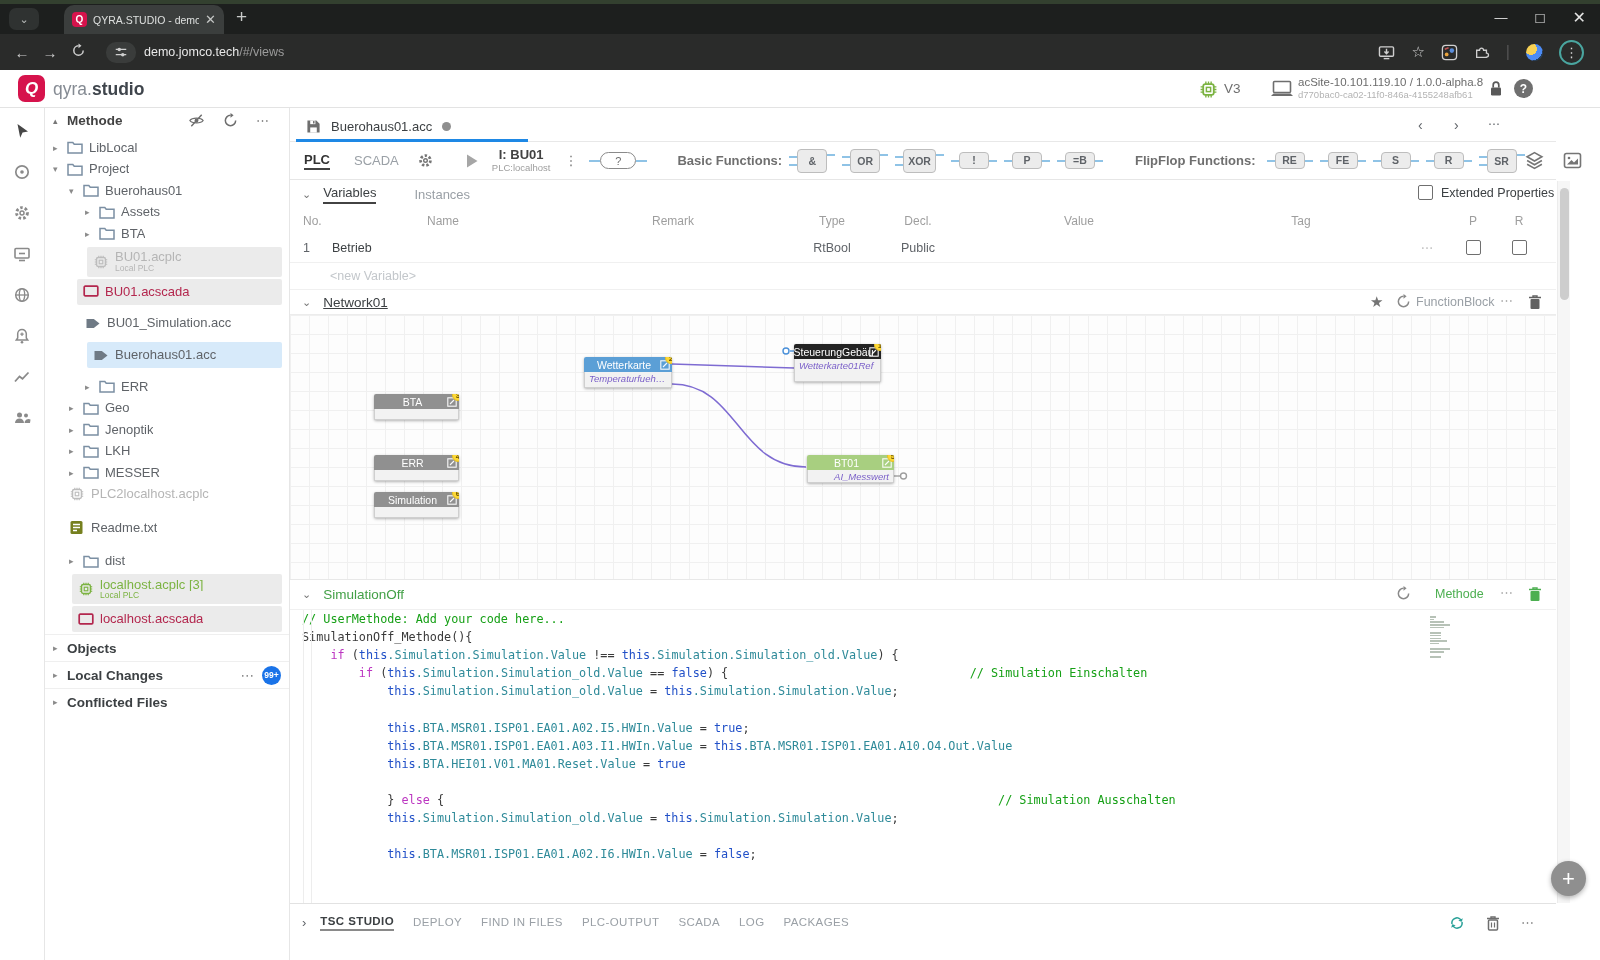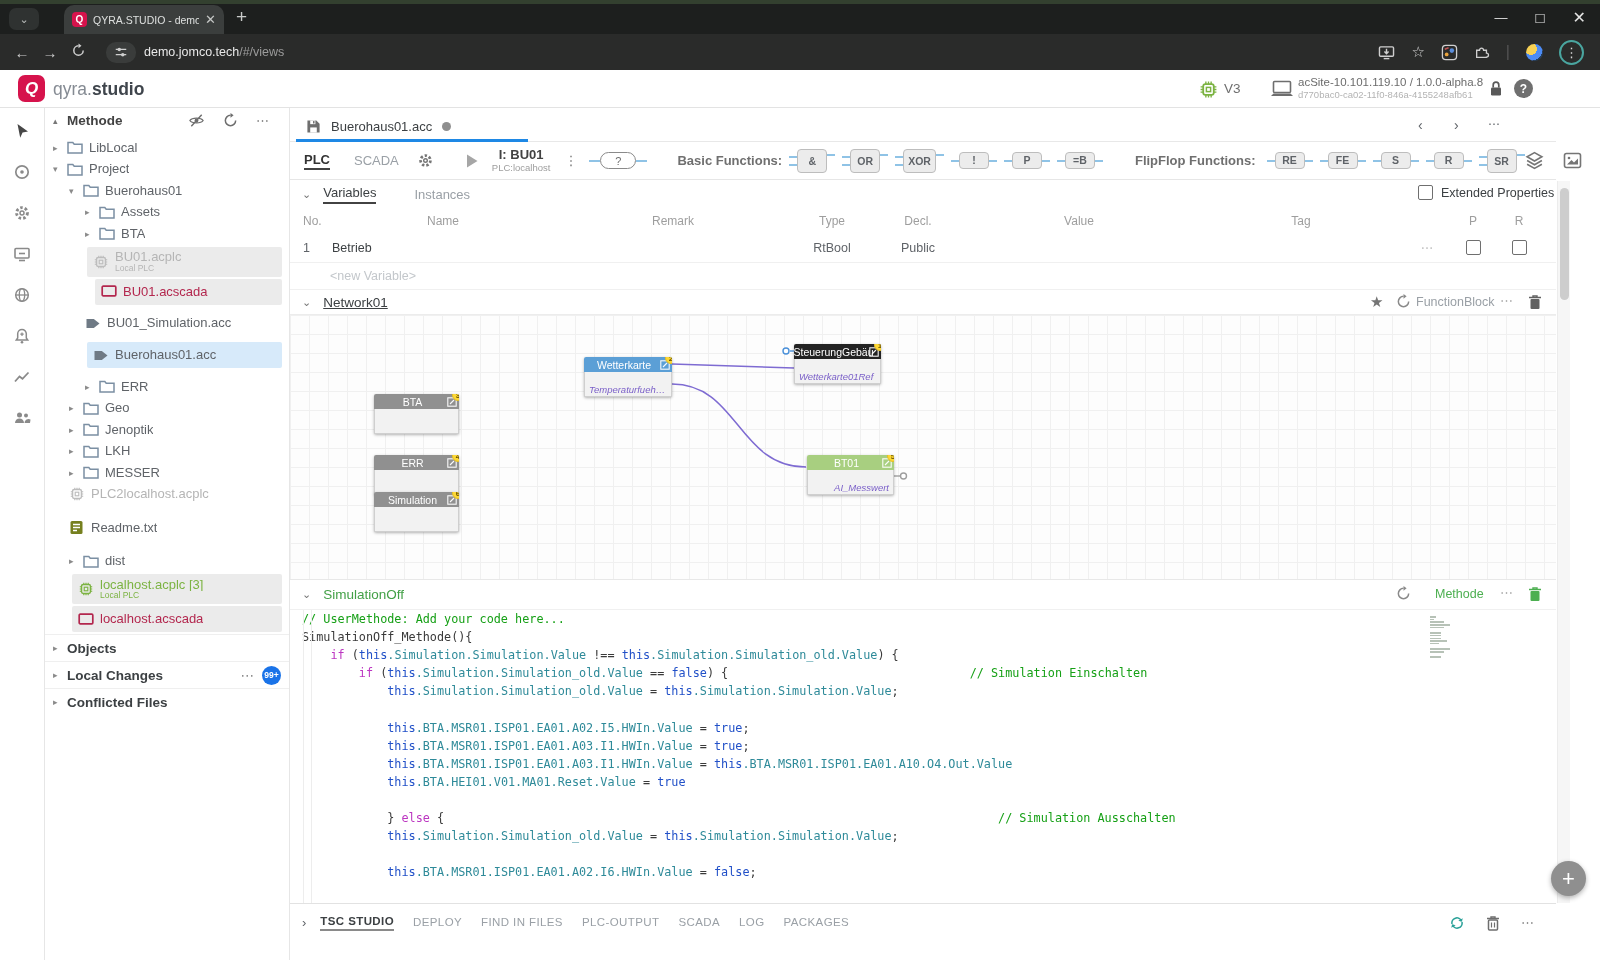--- a/index.html
+++ b/index.html
@@ -156,21 +156,21 @@
   #canvas { position:absolute; left:0; top:204px; width:100%; height:266px; background:#fdfdfd;
     background-image:linear-gradient(#f0f0f0 1px, transparent 1px),
                      linear-gradient(90deg,#f0f0f0 1px, transparent 1px);
     background-size:19px 19px; border-top:1px solid #ececec; border-bottom:1px solid #e8e8e8; overflow:hidden; }
   #wires { position:absolute; left:0; top:0; width:100%; height:100%; pointer-events:none; }
   .nblock { position:absolute; box-shadow:0 1px 3px rgba(0,0,0,.3); border-radius:2px; }
   .nb-head { height:15px; color:#fff; font-size:10.5px; display:flex; align-items:center; justify-content:center;
     position:relative; padding:0 12px 0 4px; border-radius:2px 2px 0 0; white-space:nowrap; overflow:hidden; }
   .nb-head .edit { position:absolute; right:2px; top:2.5px; }
   .nb-body { background:#f2f2f2; border:1px solid #cfcfcf; border-top:none; font-size:9.5px; font-style:italic;
-    color:#7a5fc8; padding:12px 4px; white-space:nowrap; overflow:hidden; text-overflow:ellipsis; }
+    color:#7a5fc8; padding:1px 4px; white-space:nowrap; overflow:hidden; text-overflow:ellipsis; }
   .nb-badge { position:absolute; right:-5px; top:-5px; width:12px; height:12px; border-radius:50%;
     background:#fdd835; border:1px solid #e3bd27; color:#6d5400; font-size:8px; font-weight:bold;
     display:flex; align-items:center; justify-content:center; font-style:normal; }
   .hd-blue { background:#5b9fd6; } .hd-black { background:#232323; } .hd-gray { background:#909090; }
   .hd-green { background:#a8cf80; }
 
   
   #meth-head { position:absolute; left:0; top:470px; width:100%; height:29px; display:flex; align-items:center; }
   #meth-title { font-size:13.5px; color:#43a047; }
   #meth-refresh { position:absolute; left:1106px; top:6px; }
@@ -434,21 +434,21 @@
             <rect x="4" y="4" width="10" height="10" rx="2" fill="none" stroke="#bdbdbd" stroke-width="1.6"></rect>
             <rect x="7" y="7" width="4" height="4" fill="none" stroke="#bdbdbd" stroke-width="1.3"></rect>
             <path d="M6.5 4 V2 M9 4 V2 M11.5 4 V2 M6.5 16 V14 M9 16 V14 M11.5 16 V14 M4 6.5 H2 M4 9 H2 M4 11.5 H2 M16 6.5 H14 M16 9 H14 M16 11.5 H14" stroke="#bdbdbd" stroke-width="1.2"></path>
           </svg>
         </span>
         <span class="stack">
           <div class="lab">BU01.acplc</div>
           <div class="sub">Local PLC</div>
         </span>
       </div>
-      <div class="tree-row bg crimson" style="margin-left: 50px;">
+      <div class="tree-row bg crimson" style="margin-left: 32px;">
         <span class="ic">
           <svg width="16" height="13" viewBox="0 0 16 13">
             <rect x="1.2" y="1.2" width="13.6" height="9.6" rx="1" fill="none" stroke="#b3274e" stroke-width="1.7"></rect>
           </svg>
         </span>
         <span class="stack">
           <div class="lab">BU01.acscada</div>
         </span>
       </div>
       <div class="tree-row gap8" style="padding-left: 40px;">
@@ -948,21 +948,20 @@
   </div>
   <div id="code">
     <div id="code-lines">
         <div class="code-line"><span class="seg-cm">// UserMethode: Add your code here...</span></div>
         <div class="code-line"><span class="seg-pl">SimulationOff_Methode(){</span></div>
         <div class="code-line"><span class="seg-pl">    </span><span class="seg-kw">if</span><span class="seg-pl"> (</span><span class="seg-th">this</span><span class="seg-id">.Simulation.Simulation.Value</span><span class="seg-pl"> !== </span><span class="seg-th">this</span><span class="seg-id">.Simulation.Simulation_old.Value</span><span class="seg-pl">) {</span></div>
         <div class="code-line"><span class="seg-pl">        </span><span class="seg-kw">if</span><span class="seg-pl"> (</span><span class="seg-th">this</span><span class="seg-id">.Simulation.Simulation_old.Value</span><span class="seg-pl"> == </span><span class="seg-bo">false</span><span class="seg-pl">) {</span><span class="seg-pl">                                  </span><span class="seg-cm">// Simulation Einschalten</span></div>
         <div class="code-line"><span class="seg-pl">            </span><span class="seg-th">this</span><span class="seg-id">.Simulation.Simulation_old.Value</span><span class="seg-pl"> = </span><span class="seg-th">this</span><span class="seg-id">.Simulation.Simulation.Value</span><span class="seg-pl">;</span></div>
         <div class="code-line"></div>
         <div class="code-line"><span class="seg-pl">            </span><span class="seg-th">this</span><span class="seg-id">.BTA.MSR01.ISP01.EA01.A02.I5.HWIn.Value</span><span class="seg-pl"> = </span><span class="seg-bo">true</span><span class="seg-pl">;</span></div>
-        <div class="code-line"><span class="seg-pl">            </span><span class="seg-th">this</span><span class="seg-id">.BTA.MSR01.ISP01.EA01.A03.I1.HWIn.Value</span><span class="seg-pl"> = </span><span class="seg-bo">true</span><span class="seg-pl">;</span></div>
         <div class="code-line"><span class="seg-pl">            </span><span class="seg-th">this</span><span class="seg-id">.BTA.MSR01.ISP01.EA01.A03.I1.HWIn.Value</span><span class="seg-pl"> = </span><span class="seg-th">this</span><span class="seg-id">.BTA.MSR01.ISP01.EA01.A10.O4.Out.Value</span></div>
         <div class="code-line"><span class="seg-pl">            </span><span class="seg-th">this</span><span class="seg-id">.BTA.HEI01.V01.MA01.Reset.Value</span><span class="seg-pl"> = </span><span class="seg-bo">true</span></div>
         <div class="code-line"></div>
         <div class="code-line"><span class="seg-pl">            } </span><span class="seg-kw">else</span><span class="seg-pl"> {</span><span class="seg-pl">                                                                              </span><span class="seg-cm">// Simulation Ausschalten</span></div>
         <div class="code-line"><span class="seg-pl">            </span><span class="seg-th">this</span><span class="seg-id">.Simulation.Simulation_old.Value</span><span class="seg-pl"> = </span><span class="seg-th">this</span><span class="seg-id">.Simulation.Simulation.Value</span><span class="seg-pl">;</span></div>
         <div class="code-line"></div>
         <div class="code-line"><span class="seg-pl">            </span><span class="seg-th">this</span><span class="seg-id">.BTA.MSR01.ISP01.EA01.A02.I6.HWIn.Value</span><span class="seg-pl"> = </span><span class="seg-bo">false</span><span class="seg-pl">;</span></div>
       </div>
     <div id="minimap">
         <div style="width: 6.29px;"></div>

